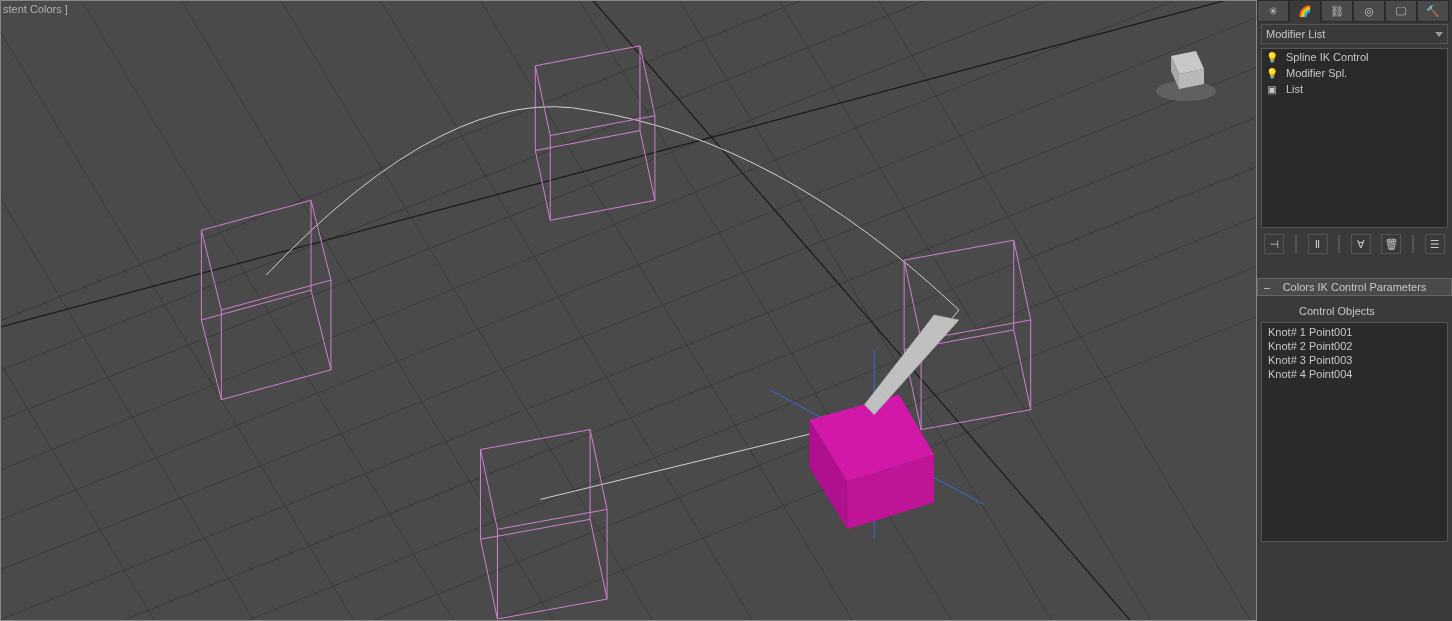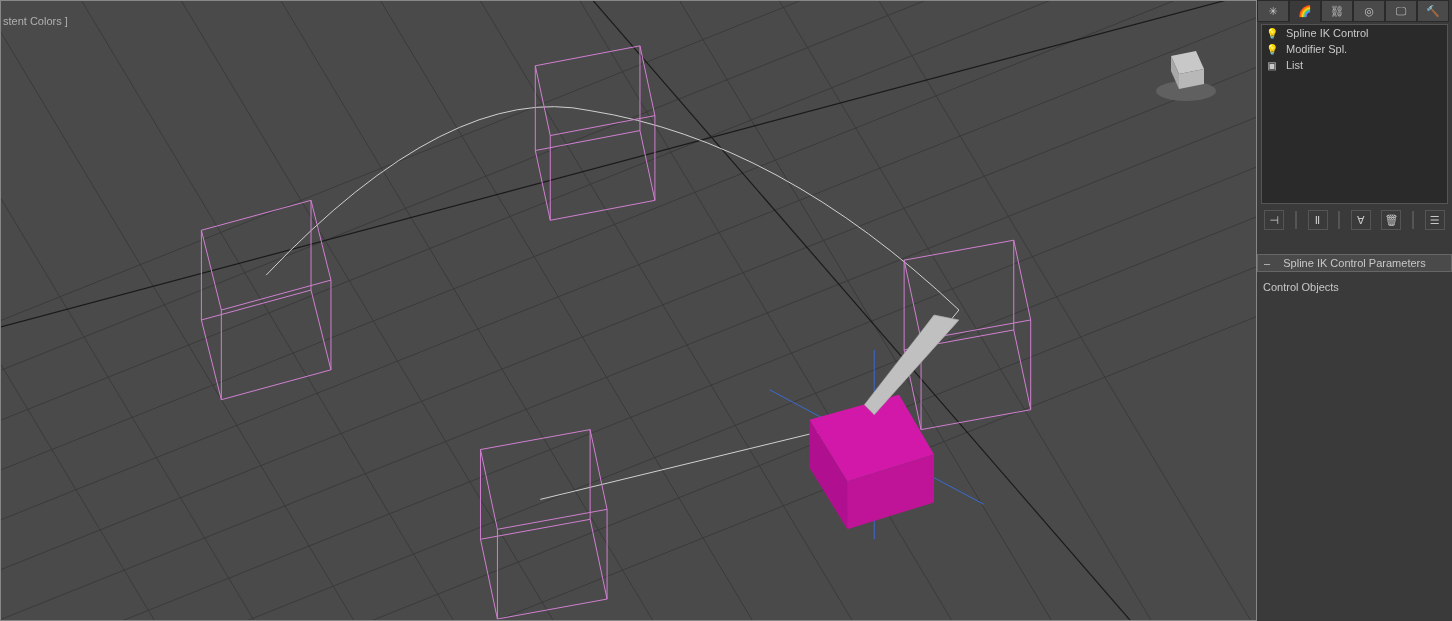--- a/index.html
+++ b/index.html
@@ -1,36 +1,36 @@
 <!DOCTYPE html>
 <html><head>
 <meta charset="utf-8">
 <style>
 * { margin: 0; padding: 0; box-sizing: border-box; font-family: 'Segoe UI', Tahoma, sans-serif; font-size: 11px; color: #c8c8c8; }
 body { background: #3a3a3a; width: 1452px; height: 621px; overflow: hidden; display: flex; }
 .viewport { position: relative; width: 1257px; height: 621px; background: #4a4a4a; border: 1px solid #888; }
-.viewport-label { position: absolute; top: 14px; left: 2px; color: #b0b0b0; z-index: 100; }
+.viewport-label { position: absolute; top: 2px; left: 2px; color: #b0b0b0; z-index: 100; }
 .viewport-svg { width: 100%; height: 100%; display: block; }
 .view-cube { position: absolute; top: 30px; right: 30px; width: 80px; height: 80px; }
 .right-panel { width: 195px; background: #3a3a3a; display: flex; flex-direction: column; }
 .tool-tabs { display: flex; height: 22px; background: #3a3a3a; gap: 0; }
 .tool-tab { width: 32px; height: 22px; background: #4a4a4a; border: 1px solid #2a2a2a; display: flex; align-items: center; justify-content: center; cursor: pointer; }
 .tool-tab.active { background: #3a3a3a; border-bottom: none; }
 .object-name-box { background: #2a2a2a; border: 1px solid #555; padding: 3px 4px; margin: 4px; }
 .dropdown { background: #3a3a3a; border: 1px solid #555; padding: 3px 4px; margin: 2px 4px; display: flex; justify-content: space-between; align-items: center; cursor: pointer; }
 .dropdown .arrow { width: 0; height: 0; border-left: 4px solid transparent; border-right: 4px solid transparent; border-top: 5px solid #999; }
 .modifier-stack { background: #2a2a2a; border: 1px solid #555; margin: 2px 4px; height: 180px; }
 .stack-item { display: flex; align-items: center; padding: 2px 4px; gap: 8px; }
 .stack-item .icon { width: 12px; font-size: 10px; text-align: center; }
 .stack-toolbar { display: flex; gap: 4px; padding: 4px; align-items: center; justify-content: space-around; }
 .stack-btn { width: 20px; height: 20px; background: #3a3a3a; border: 1px solid #555; display: flex; align-items: center; justify-content: center; cursor: pointer; }
 .separator { width: 2px; height: 18px; background: #555; }
 .rollout-header { background: #4a4a4a; border: 1px solid #666; text-align: center; padding: 2px; cursor: pointer; display: flex; align-items: center; justify-content: center; position: relative; margin-top: 20px;}
 .rollout-header .minus { position: absolute; left: 6px; }
-.section-label { padding: 3px 6px; margin-top: 6px;}
+.section-label { padding: 3px 6px; margin-top: 6px; margin-left: 36px;}
 .control-list { background: #2a2a2a; border: 1px solid #555; margin: 2px 4px; height: 220px; padding: 2px;}
 .control-item { padding: 1px 4px; }
 </style>
 </head>
 <body>
 
 <div class="viewport">
   <div class="viewport-label">stent Colors ]</div>
   <svg class="viewport-svg" viewBox="0 0 1257 621">
 
@@ -141,20 +141,24 @@
       </div>
     <div class="tool-tab">
         <span>🖵</span>
       </div>
     <div class="tool-tab">
         <span>🔨</span>
       </div>
   </div>
 
 
+  <div class="dropdown">
+    <span>Modifier List</span>
+    <span class="arrow"></span>
+  </div>
 
   <div class="modifier-stack">
     <div class="stack-item">
       <span class="icon">💡</span>
       <span>Spline IK Control</span>
     </div>
     <div class="stack-item">
       <span class="icon">💡</span>
       <span>Modifier Spl.</span>
     </div>
@@ -180,18 +184,24 @@
         <span>🗑</span>
       </div>
     <div class="separator"></div>
     <div class="stack-btn">
         <span>☰</span>
       </div>
   </div>
 
   <div class="rollout-header">
     <span class="minus">–</span>
-    <span>Spline IK Control Parameters</span>
+    <span>Colors IK Control Parameters</span>
   </div>
 
   <div class="section-label">Control Objects</div>
 
+  <div class="control-list">
+    <div class="control-item">Knot#  1  Point001</div>
+    <div class="control-item">Knot#  2  Point002</div>
+    <div class="control-item">Knot#  3  Point003</div>
+    <div class="control-item">Knot#  4  Point004</div>
+  </div>
 </div>
 
 </body></html>

